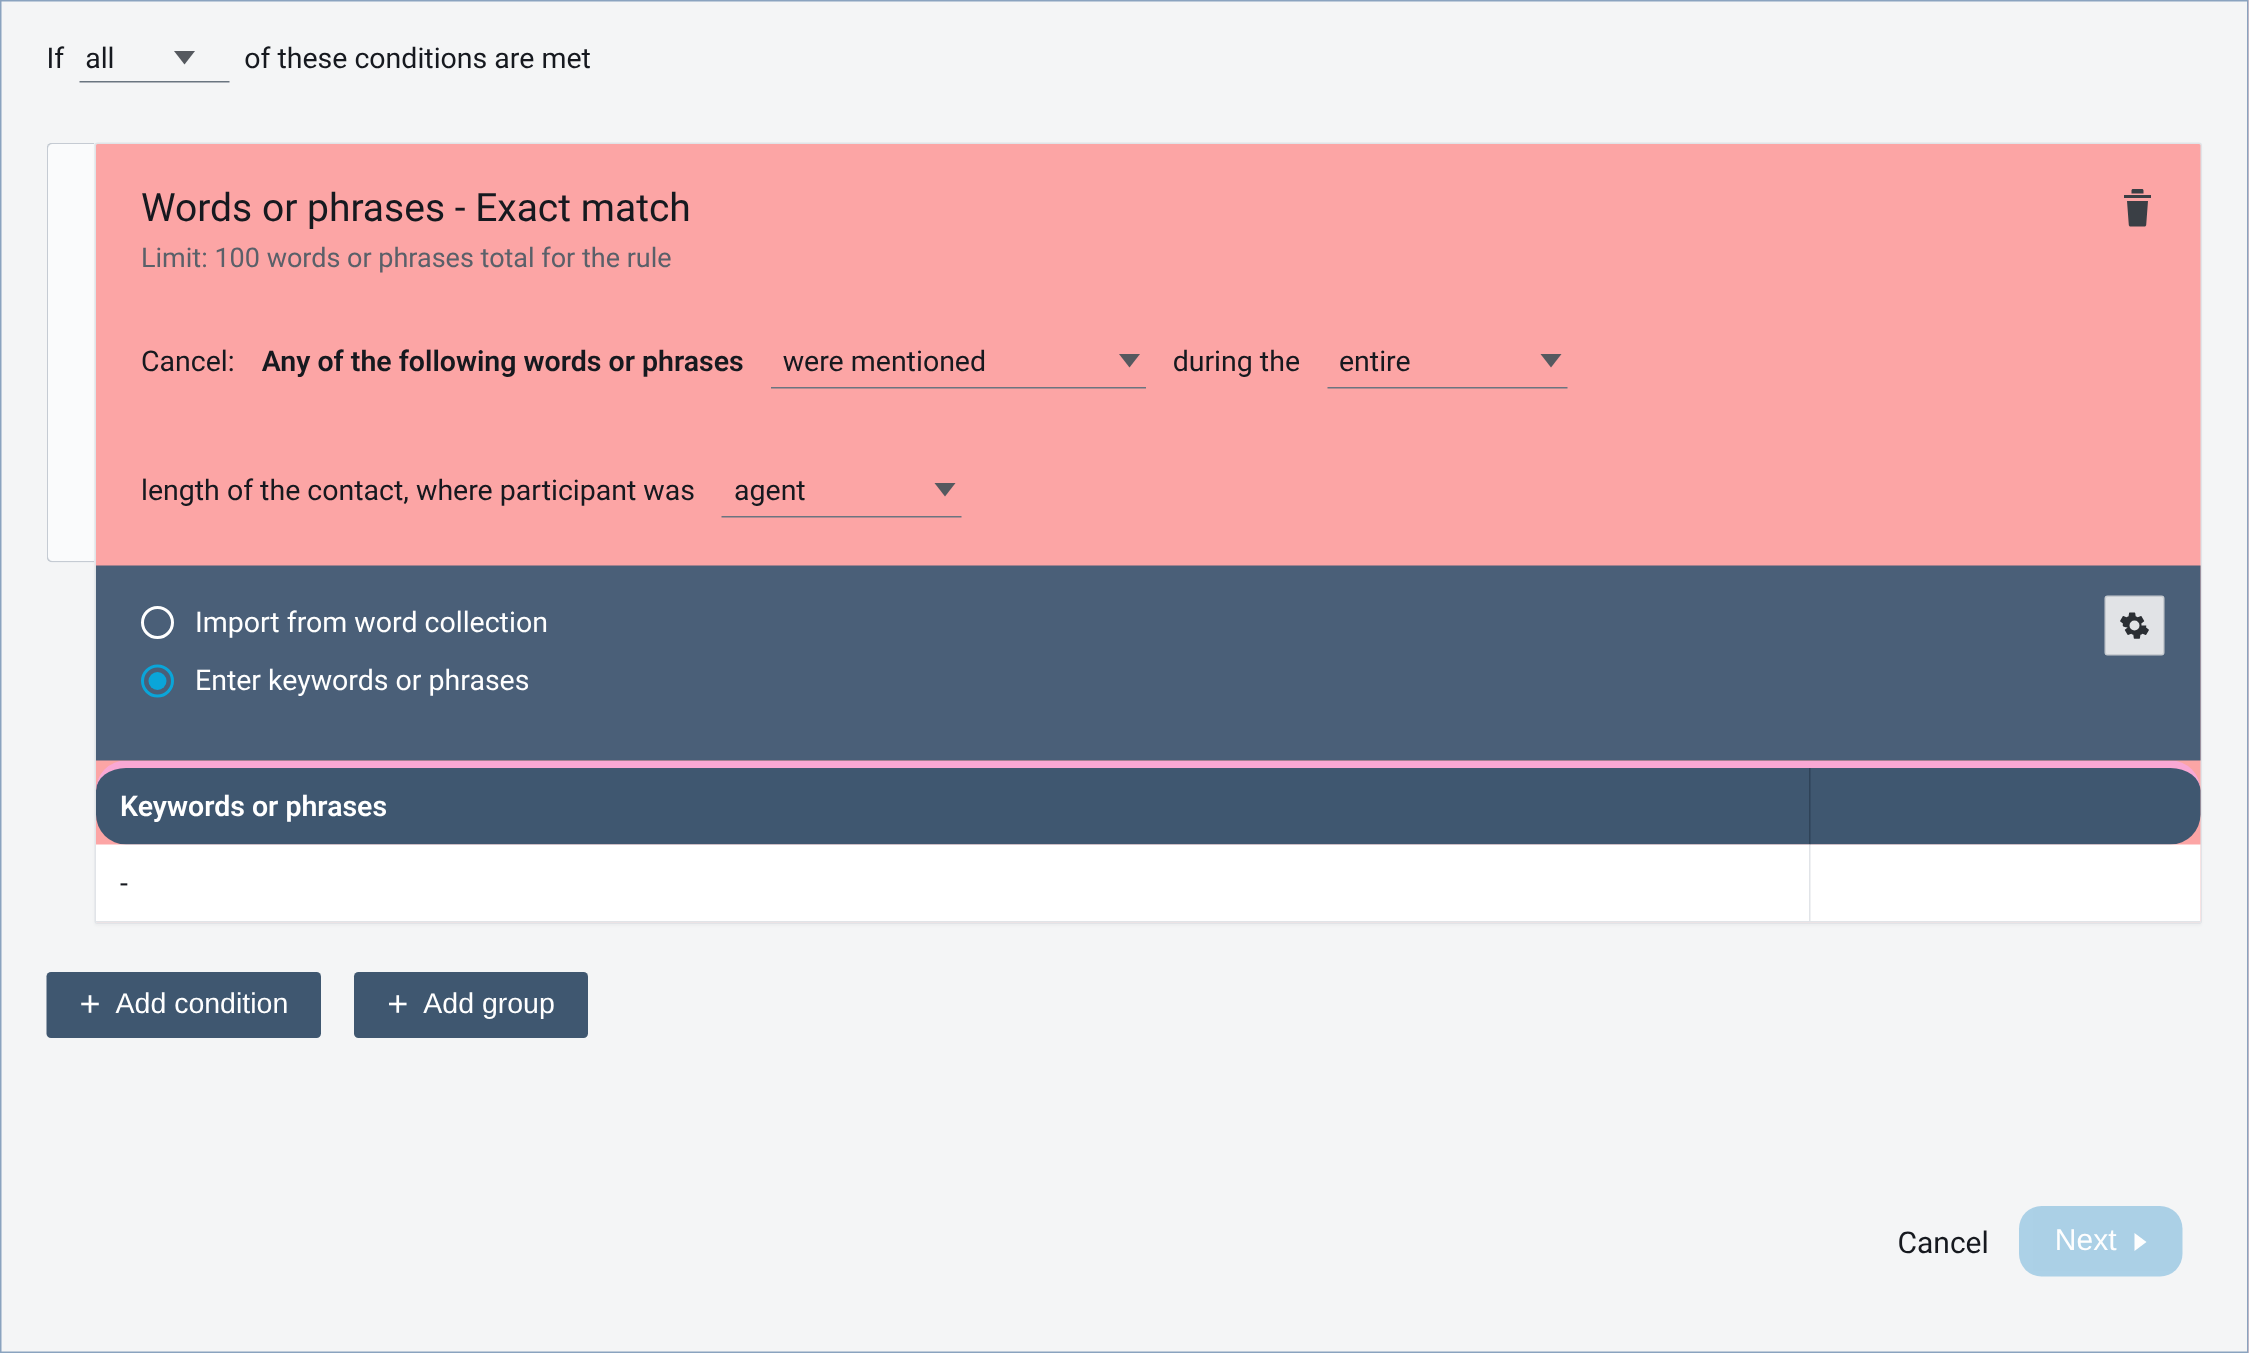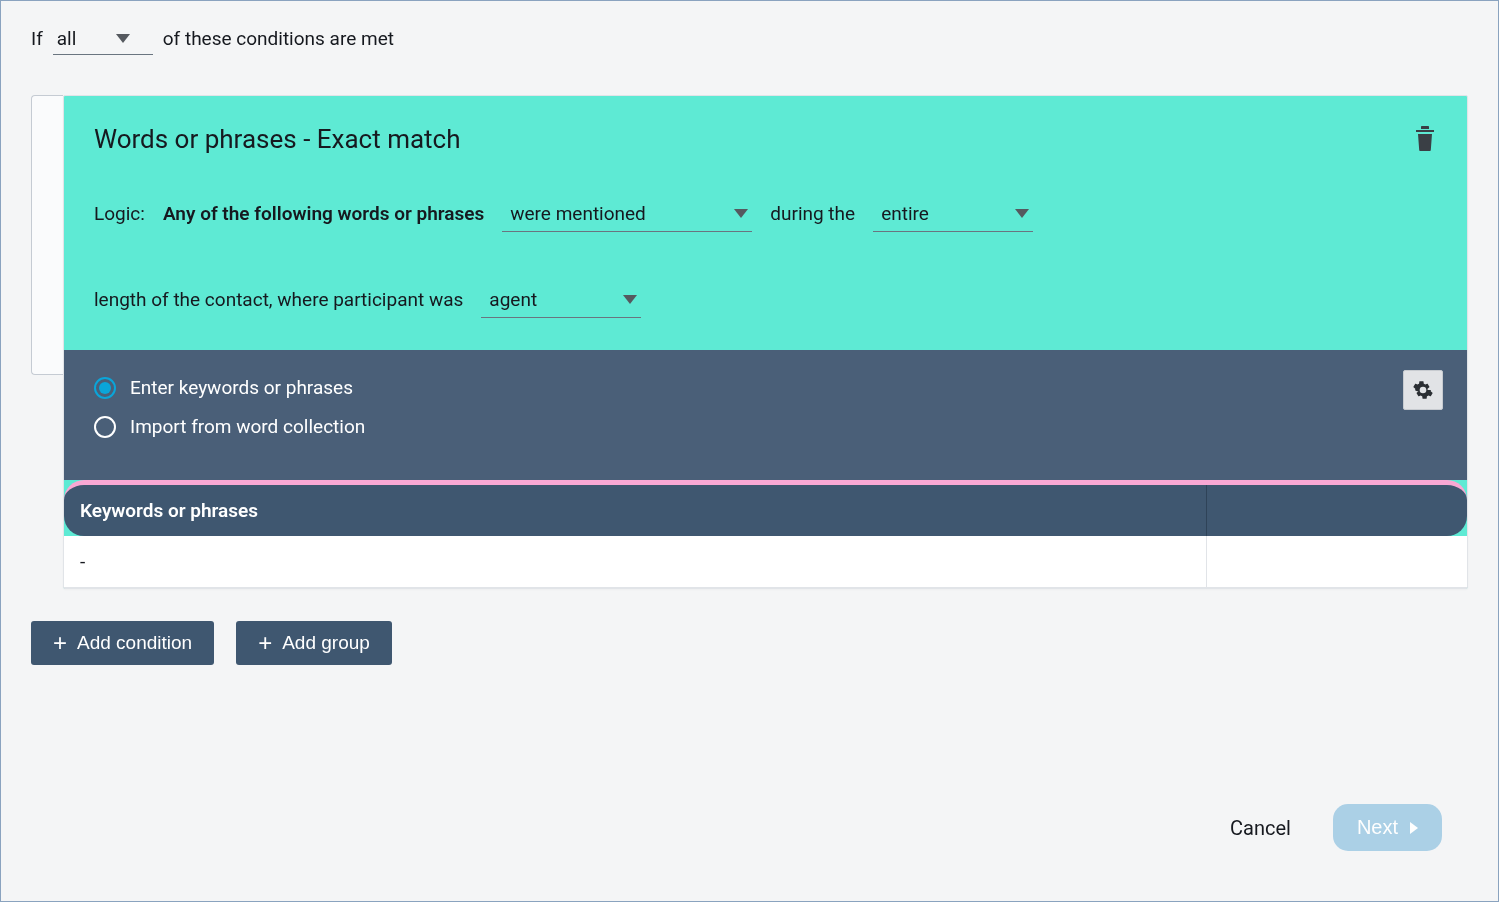--- a/index.html
+++ b/index.html
@@ -46,21 +46,21 @@
     width: 32px;
     border: 1px solid #c5cbd3;
     border-right: none;
     background: #fafbfc;
     border-radius: 4px 0 0 4px;
     height: 280px;
     margin-top: 0;
   }
   .card {
     flex: 1;
-    background: #5eead4;
+    background: #fca5a5;
     border: 1px solid #e1e4e8;
     border-radius: 2px;
     box-shadow: 0 1px 2px rgba(0,0,0,0.03);
     padding: 28px 30px 0 30px;
     position: relative;
   }
   .card-header {
     display: flex;
     align-items: flex-start;
     justify-content: space-between;
@@ -218,24 +218,24 @@
     cursor: pointer;
   }
   .plus {
     font-size: 24px;
     line-height: 1;
     font-weight: 300;
   }
   .footer-actions {
     position: absolute;
     bottom: 50px;
-    right: 56px;
-    display: flex;
-    align-items: center;
-    gap: 42px;
+    right: 43px;
+    display: flex;
+    align-items: center;
+    gap: 20px;
     justify-content: flex-end;
   }
   .cancel-link {
     font-size: 20px;
     color: #16191f;
     cursor: pointer;
   }
   .next-btn {
     background: #a8cfe6;
     color: #fff;
@@ -268,30 +268,31 @@
   </span>
   <span>of these conditions are met</span>
 </div>
 
 <div class="group-wrap">
   <div class="group-bar"></div>
   <div class="card">
     <div class="card-header">
       <div>
         <div class="card-title">Words or phrases - Exact match</div>
+        <div class="card-sub">Limit: 100 words or phrases total for the rule</div>
       </div>
       <div class="trash-icon">
         <svg viewBox="0 0 24 28">
             <path d="M3 6h18v2H3zM5 10h14l-1.2 16c-.05.6-.55 1-1.1 1H7.3c-.55 0-1.05-.4-1.1-1L5 10zM9 2h6c.6 0 1 .4 1 1v2H8V3c0-.6.4-1 1-1z"></path>
           </svg>
       </div>
     </div>
 
     <div class="logic-line">
-      <span>Logic:</span>
+      <span>Cancel:</span>
       <span class="bold">Any of the following words or phrases</span>
       <span class="logic-select sel-mentioned">
         <span>were mentioned</span>
         <span class="caret"></span>
       </span>
       <span>during the</span>
       <span class="logic-select sel-range">
         <span>entire</span>
         <span class="caret"></span>
       </span>
@@ -304,26 +305,26 @@
       </span>
     </div>
 
     <div class="dark-panel">
       <div class="gear-btn">
         <svg viewBox="0 0 24 24">
             <path d="M12 8a4 4 0 100 8 4 4 0 000-8zm9.4 4c0 .6-.05 1.1-.14 1.6l2.1 1.6c.2.15.25.4.13.63l-2 3.46c-.12.22-.38.3-.6.22l-2.47-1c-.5.4-1.07.72-1.68.96l-.37 2.63c-.04.24-.24.4-.47.4h-4c-.24 0-.44-.16-.47-.4l-.37-2.63c-.6-.24-1.17-.56-1.68-.96l-2.47 1c-.22.08-.48 0-.6-.22l-2-3.46c-.12-.22-.07-.48.13-.63l2.1-1.6C2.65 13.1 2.6 12.6 2.6 12s.05-1.1.14-1.6l-2.1-1.6c-.2-.15-.25-.4-.13-.63l2-3.46c.12-.22.38-.3.6-.22l2.47 1c.5-.4 1.07-.72 1.68-.96l.37-2.63c.04-.24.24-.4.47-.4h4c.24 0 .44.16.47.4l.37 2.63c.6.24 1.17.56 1.68.96l2.47-1c.22-.08.48 0 .6.22l2 3.46c.12.22.07.48-.13.63l-2.1 1.6c.09.5.14 1 .14 1.6z"></path>
           </svg>
       </div>
       <div class="radio-row">
+        <span class="radio"></span>
+        <span>Import from word collection</span>
+      </div>
+      <div class="radio-row">
         <span class="radio selected"></span>
         <span>Enter keywords or phrases</span>
-      </div>
-      <div class="radio-row">
-        <span class="radio"></span>
-        <span>Import from word collection</span>
       </div>
     </div>
 
     <div class="table-header-row">
       <div class="th">Keywords or phrases</div>
       <div class="th"></div>
     </div>
 
     <div class="table-body-row">
       <div class="td">-</div>

